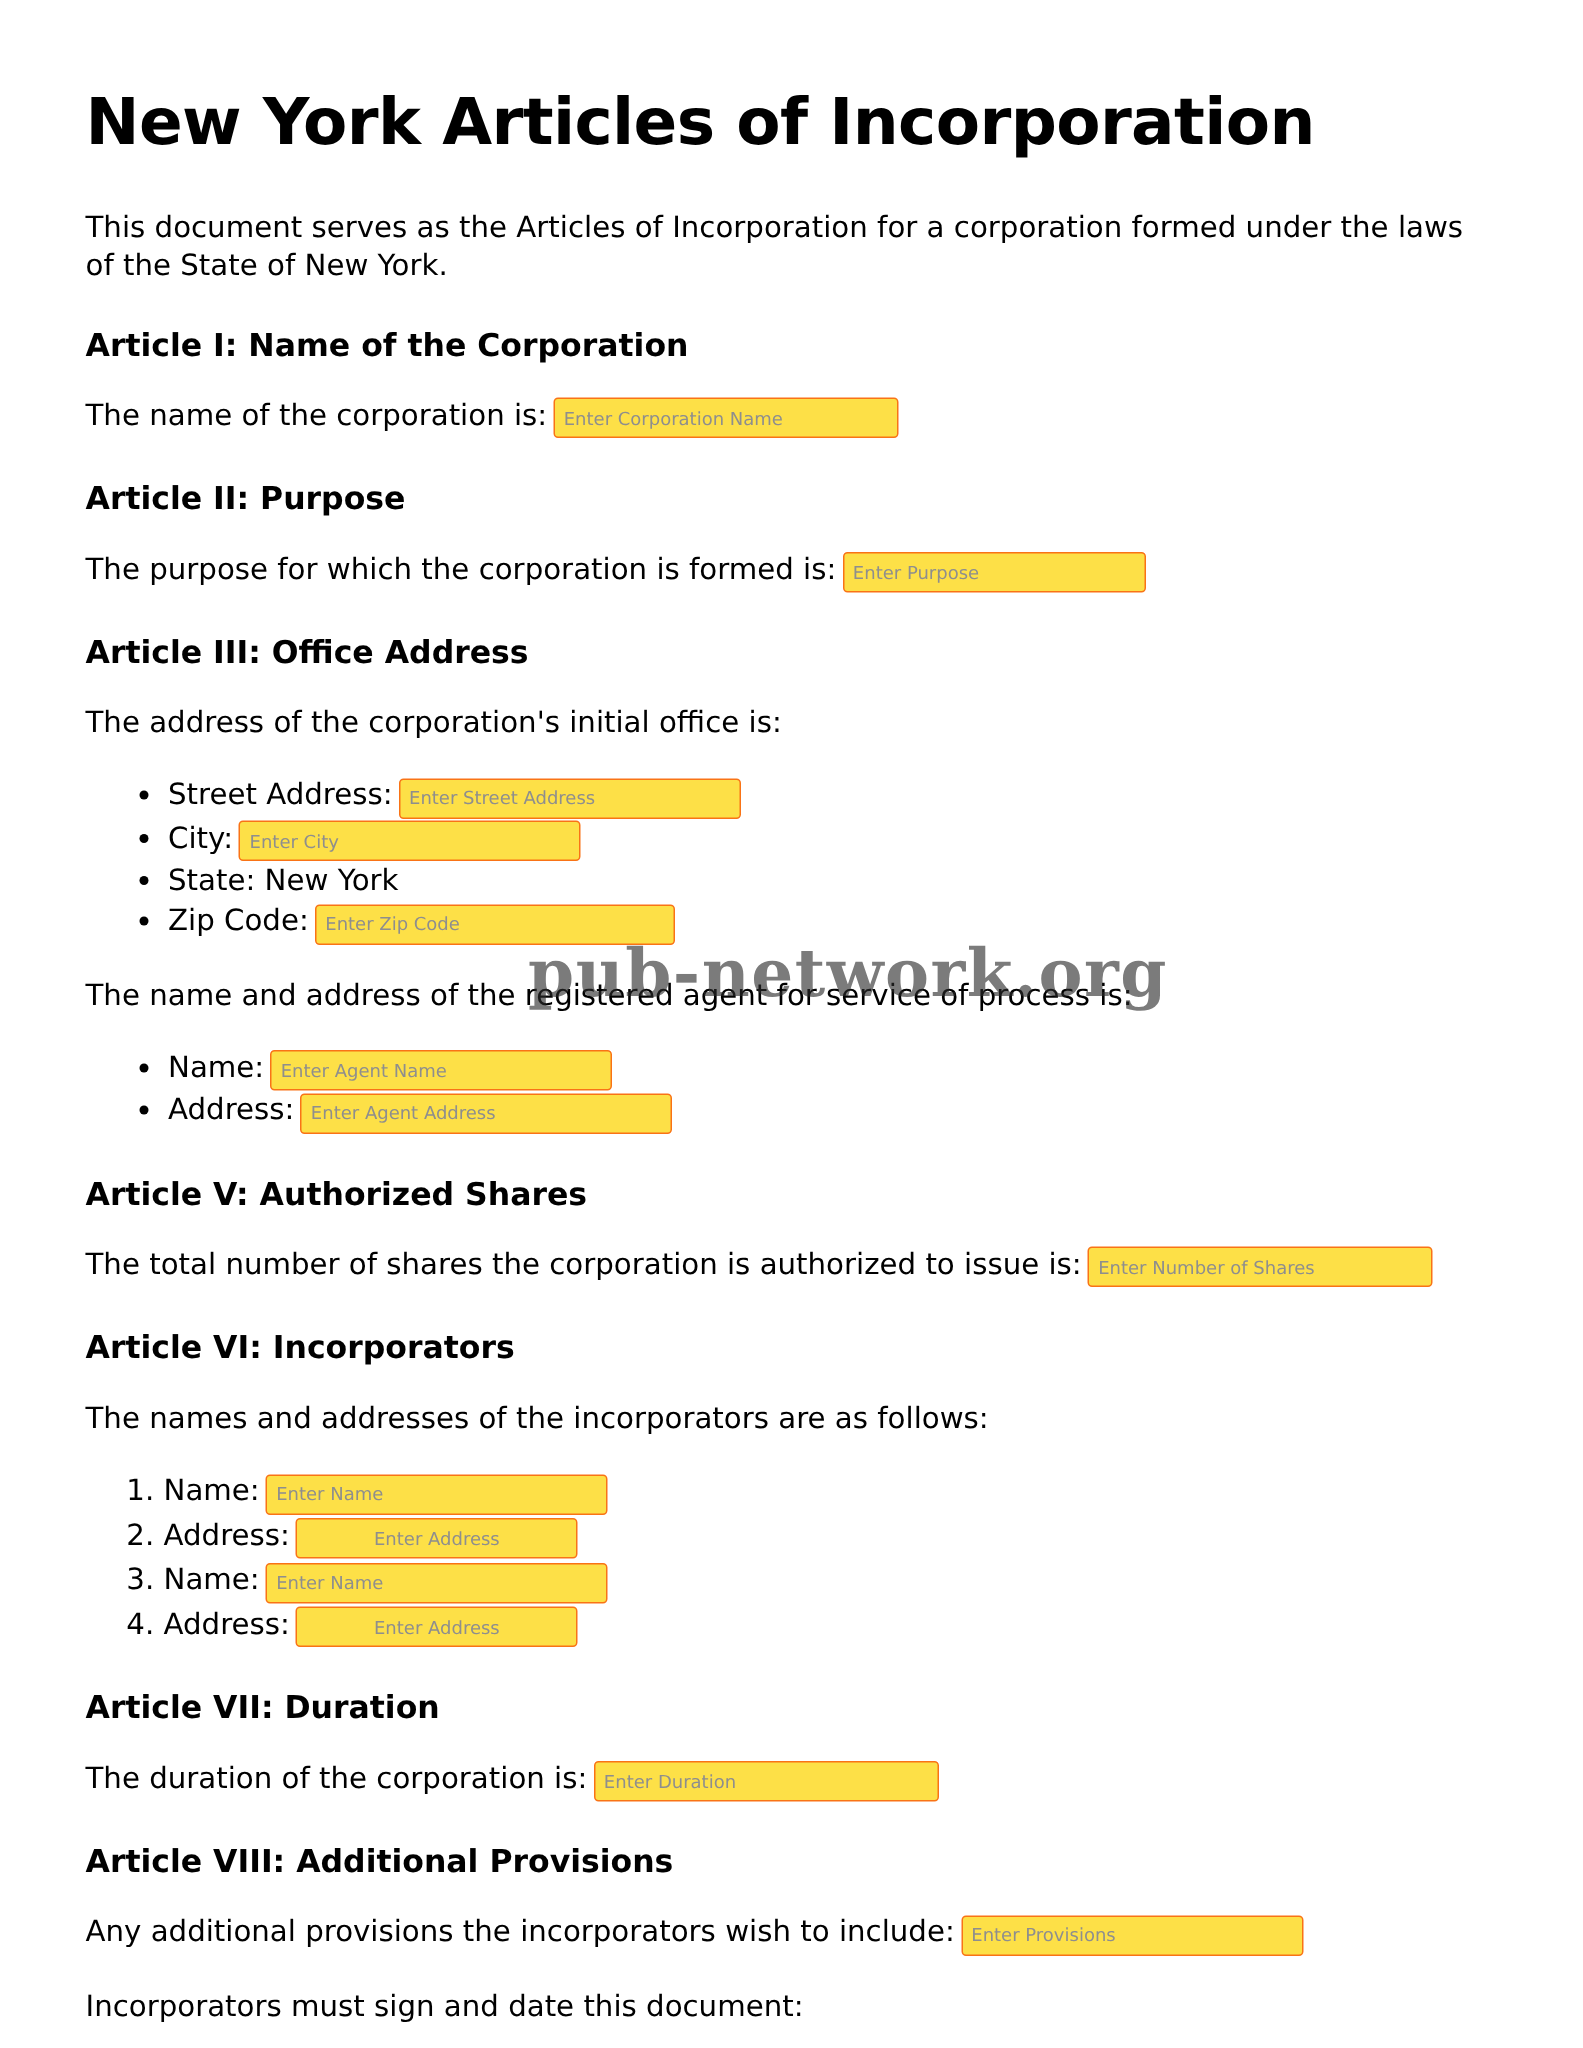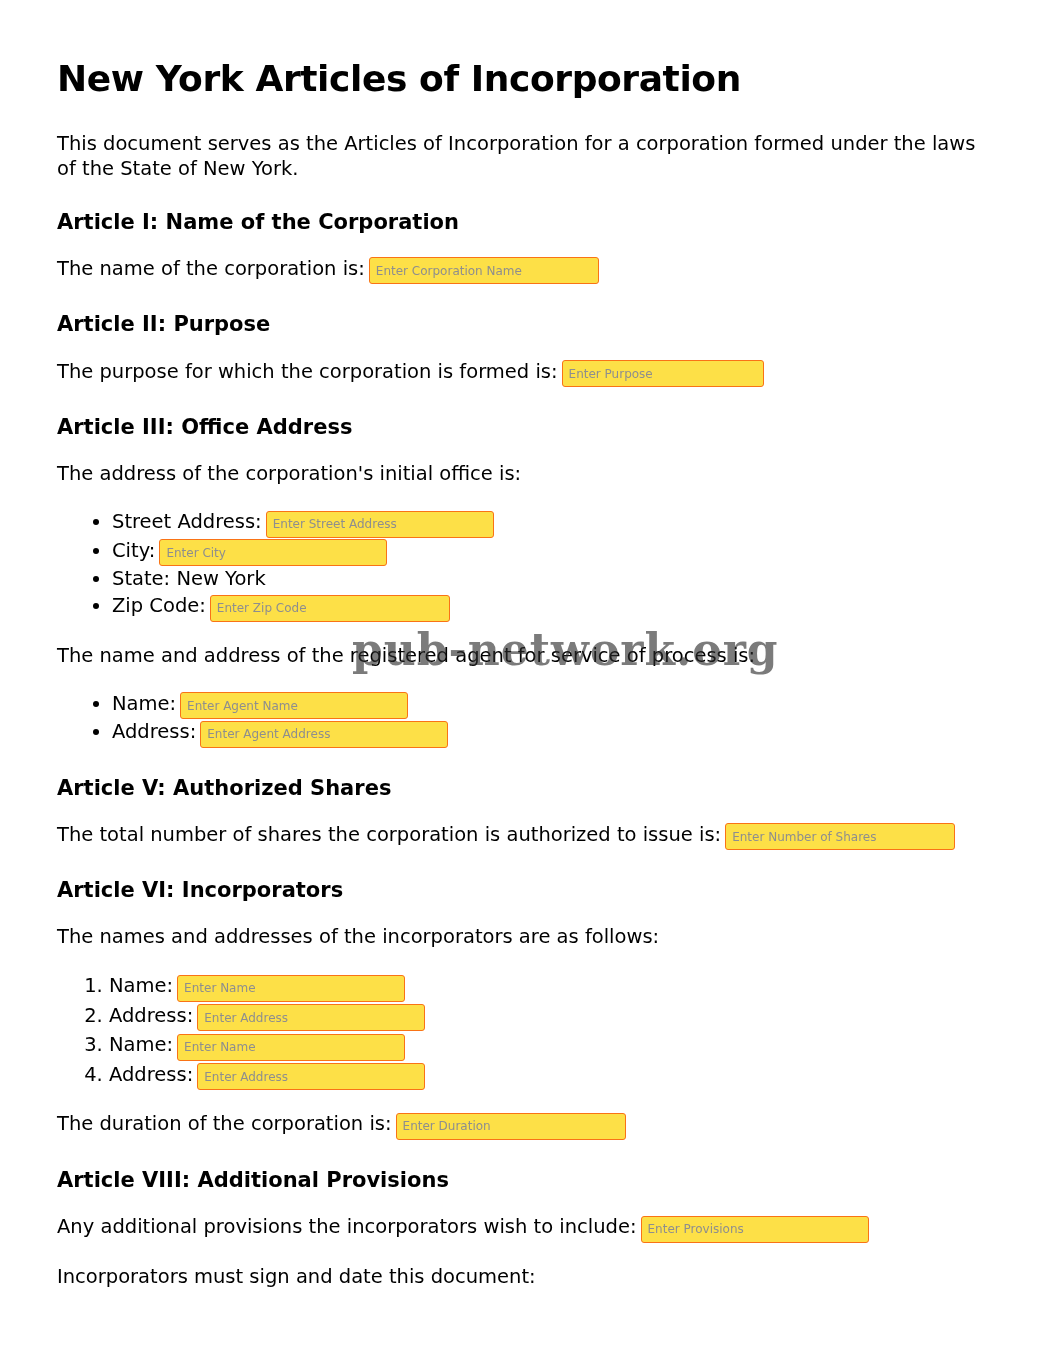--- a/index.html
+++ b/index.html
@@ -18,21 +18,21 @@
   }
   .page {
     position: relative;
     padding: 58px 60px 0 57px;
     box-sizing: border-box;
     width: 1055px;
     height: 1365px;
   }
 
   h1.doc-title {
-    font-size: 36px;
+    font-size: 43px;
     font-weight: bold;
     line-height: 1.16;
     margin: 0 0 32px 0;
     letter-spacing: -0.4px;
   }
 
   h2.article-heading {
     font-size: 21px;
     font-weight: bold;
     margin: 28px 0 22px 0;
@@ -94,21 +94,21 @@
 
   .w-corp  { width: 230px; }
   .w-purp  { width: 202px; }
   .w-street{ width: 228px; }
   .w-city  { width: 228px; }
   .w-zip   { width: 240px; }
   .w-agentname { width: 228px; }
   .w-agentaddr { width: 248px; }
   .w-shares{ width: 230px; }
   .w-name  { width: 228px; }
-  .w-addr  { width: 228px; }
+  .w-addr  { width: 188px; text-align: center; }
   .w-dur   { width: 230px; }
   .w-prov  { width: 228px; }
 
   .watermark {
     position: absolute;
     left: 352px;
     top: 624px;
     font-family: "DejaVu Serif", "Liberation Serif", serif;
     font-size: 44px;
     letter-spacing: 1px;
@@ -155,20 +155,21 @@
 
   <h2 class="article-heading">Article VI: Incorporators</h2>
   <p class="para">The names and addresses of the incorporators are as follows:</p>
   <ol class="numbers">
     <li class="inline-field"><span>Name:</span><input class="field w-name" type="text" placeholder="Enter Name" style=""></li>
     <li class="inline-field"><span>Address:</span><input class="field w-addr" type="text" placeholder="Enter Address" style=""></li>
     <li class="inline-field"><span>Name:</span><input class="field w-name" type="text" placeholder="Enter Name" style=""></li>
     <li class="inline-field"><span>Address:</span><input class="field w-addr" type="text" placeholder="Enter Address" style=""></li>
   </ol>
 
+  <h2 class="article-heading">Article VII: Duration</h2>
   <p class="para inline-field"><span>The duration of the corporation is:</span><input class="field w-dur" type="text" placeholder="Enter Duration" style=""></p>
 
   <h2 class="article-heading">Article VIII: Additional Provisions</h2>
   <p class="para inline-field"><span>Any additional provisions the incorporators wish to include:</span><input class="field w-prov" type="text" placeholder="Enter Provisions" style=""></p>
 
   <p class="para">Incorporators must sign and date this document:</p>
 
   <div class="watermark">pub-network.org</div>
 
 </div>

